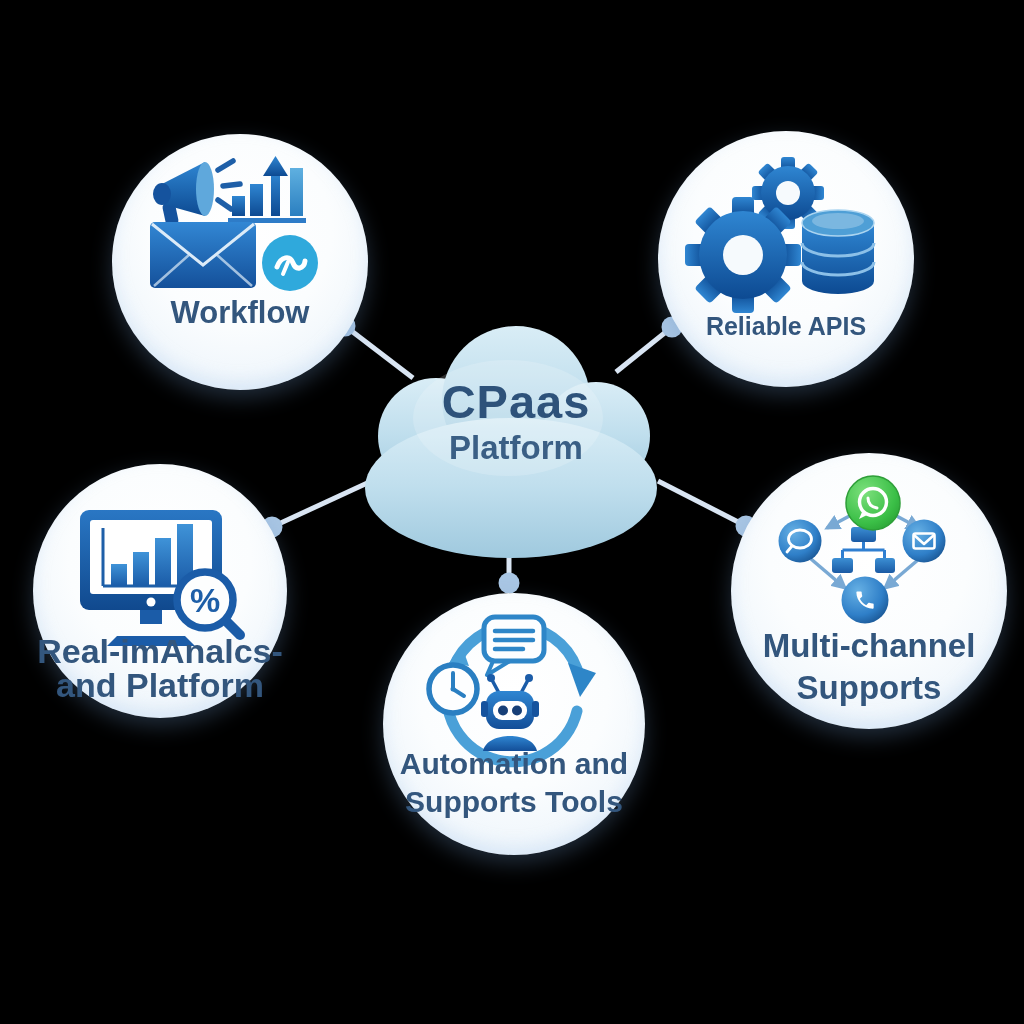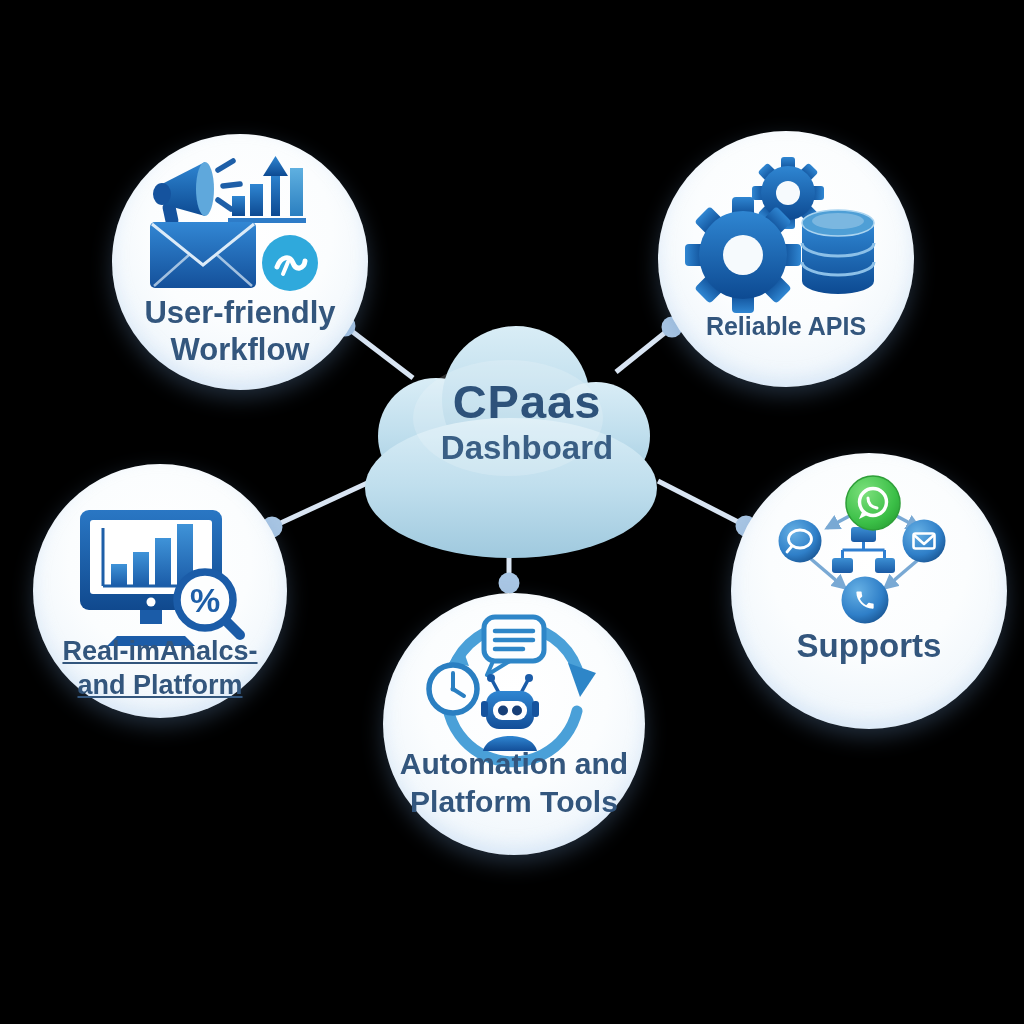--- a/index.html
+++ b/index.html
@@ -1,34 +1,34 @@
 <!DOCTYPE html>
 <html><head>
 <meta charset="utf-8">
 <style>
   html,body{margin:0;padding:0;background:#000;}
   .canvas{position:relative;width:1024px;height:1024px;background:#000;overflow:hidden;
           font-family:"Liberation Sans",sans-serif;}
   .overlay{position:absolute;left:0;top:0;z-index:1;}
   .cloud-wrap{position:absolute;left:358px;top:318px;width:306px;height:244px;z-index:2;}
   .cloud-wrap svg{position:absolute;left:0;top:0;}
-  .cloud-text{position:absolute;left:16px;top:58px;width:100%;text-align:center;z-index:3;}
+  .cloud-text{position:absolute;left:5px;top:58px;width:100%;text-align:center;z-index:3;}
   .cloud-title{font-size:47px;font-weight:800;color:#2e527a;letter-spacing:1px;line-height:52px;}
   .cloud-subtitle{font-size:33px;font-weight:700;color:#3a5f85;line-height:40px;}
   .node{position:absolute;border-radius:50%;z-index:3;
         background:radial-gradient(circle at 50% 38%, #ffffff 0%, #fbfdfe 45%, #f1f7fc 70%, #e2edf8 92%, #d8e7f5 100%);
         box-shadow:0 8px 22px rgba(110,150,195,0.30), inset 0 -8px 16px rgba(185,212,240,0.35);}
   .node svg.icon-layer{position:absolute;left:0;top:0;width:100%;height:100%;}
   .node-label{position:absolute;left:0;width:100%;text-align:center;font-weight:700;color:#33567d;z-index:4;}
   #node-dashboard{left:112px;top:134px;width:256px;height:256px;}
   #node-dashboard .node-label{top:160px;font-size:31px;line-height:37px;}
   #node-apis{left:658px;top:131px;width:256px;height:256px;}
   #node-apis .node-label{top:176px;font-size:25px;line-height:38px;}
   #node-analytics{left:33px;top:464px;width:254px;height:254px;}
-  #node-analytics .node-label{top:170px;font-size:27px;line-height:34px;text-decoration:underline;}
+  #node-analytics .node-label{top:170px;font-size:34px;line-height:34px;}
   #node-automation{left:383px;top:593px;width:262px;height:262px;}
   #node-automation .node-label{top:152px;font-size:30px;line-height:38px;}
   #node-multichannel{left:731px;top:453px;width:276px;height:276px;}
   #node-multichannel .node-label{top:172px;font-size:33px;line-height:42px;}
 </style>
 </head>
 <body>
 
 <div class="canvas">
 
@@ -59,21 +59,21 @@
         </linearGradient>
       </defs>
       <circle cx="78" cy="118" r="58" fill="url(#cloudGrad)"></circle>
       <circle cx="158" cy="82" r="74" fill="url(#cloudGrad)"></circle>
       <circle cx="238" cy="118" r="54" fill="url(#cloudGrad)"></circle>
       <ellipse cx="153" cy="170" rx="146" ry="70" fill="url(#cloudGrad)"></ellipse>
       <ellipse cx="150" cy="100" rx="95" ry="58" fill="#ffffff" opacity="0.18"></ellipse>
     </svg>
     <div class="cloud-text">
       <div class="cloud-title">CPaas</div>
-      <div class="cloud-subtitle">Dashboard</div>
+      <div class="cloud-subtitle">Platform</div>
     </div>
   </div>
 
   <div class="node" id="node-dashboard">
     <svg class="icon-layer" viewBox="0 0 256 256">
       <defs>
         <linearGradient id="tlGrad" x1="0" y1="0" x2="0" y2="1">
           <stop offset="0" stop-color="#2f86d2"></stop>
             <stop offset="1" stop-color="#0d4a92"></stop>
         </linearGradient>
@@ -110,21 +110,20 @@
         <path d="M40 90 L91 131 L142 90" fill="none" stroke="#dcebf8" stroke-width="3"></path>
         <path d="M42 152 L78 120 M140 152 L104 120" stroke="#dcebf8" stroke-width="2.5" opacity="0.7"></path>
       </g>
       <g>
         <circle cx="178" cy="129" r="28" fill="#2fa9dc"></circle>
         <path d="M165 133 C169 122 178 121 181 129 C184 137 192 135 193 127" fill="none" stroke="#ffffff" stroke-width="5" stroke-linecap="round"></path>
         <path d="M176 128 L171 140" stroke="#ffffff" stroke-width="4" stroke-linecap="round"></path>
       </g>
     </svg>
     <div class="node-label">
-      <div>User-friendly</div>
       <div>Workflow</div>
     </div>
   </div>
 
   <div class="node" id="node-apis">
     <svg class="icon-layer" viewBox="0 0 256 256">
       <defs>
         <linearGradient id="trGrad" x1="0" y1="0" x2="0" y2="1">
           <stop offset="0" stop-color="#2f86d2"></stop>
             <stop offset="1" stop-color="#0d4a92"></stop>
@@ -239,21 +238,21 @@
         <rect x="103" y="98" width="48" height="38" rx="13" fill="url(#bGrad)"></rect>
         <rect x="98" y="108" width="7" height="16" rx="3" fill="#15539e"></rect>
         <rect x="149" y="108" width="7" height="16" rx="3" fill="#15539e"></rect>
         <rect x="110" y="108" width="34" height="19" rx="9" fill="#ffffff"></rect>
         <circle cx="120" cy="117.5" r="5" fill="#173f77"></circle>
         <circle cx="134" cy="117.5" r="5" fill="#173f77"></circle>
       </g>
     </svg>
     <div class="node-label">
       <div>Automation and</div>
-      <div>Platform Tools</div>
+      <div>Supports Tools</div>
     </div>
   </div>
 
   <div class="node" id="node-multichannel">
     <svg class="icon-layer" viewBox="0 0 276 276">
       <defs>
         <radialGradient id="rSphere" cx="0.35" cy="0.3" r="0.95">
           <stop offset="0" stop-color="#66b0e4"></stop>
             <stop offset="0.55" stop-color="#2f7fc8"></stop>
             <stop offset="1" stop-color="#0b3a70"></stop>
@@ -298,17 +297,18 @@
         <circle cx="193" cy="88" r="21.5" fill="url(#rSphere)"></circle>
         <rect x="182.5" y="80.5" width="21" height="15" rx="2" fill="none" stroke="#ffffff" stroke-width="2.6"></rect>
         <path d="M183 82 L193 91 L203 82" fill="none" stroke="#ffffff" stroke-width="2.6" stroke-linejoin="round"></path>
       </g>
       <g>
         <circle cx="134" cy="147" r="23.5" fill="url(#rSphere)"></circle>
         <path transform="translate(122.5,135.5) scale(0.96)" fill="#ffffff" d="M6.62 10.79c1.44 2.83 3.76 5.14 6.59 6.59l2.2-2.21c.27-.27.67-.36 1.02-.24 1.12.37 2.33.57 3.57.57.55 0 1 .45 1 1V20c0 .55-.45 1-1 1-9.39 0-17-7.61-17-17 0-.55.45-1 1-1h3.5c.55 0 1 .45 1 1 0 1.25.2 2.45.57 3.57.11.35.03.74-.25 1.02l-2.2 2.2z"></path>
       </g>
     </svg>
     <div class="node-label">
+      <div>Multi-channel</div>
       <div>Supports</div>
     </div>
   </div>
 
 </div>
 
 </body></html>

